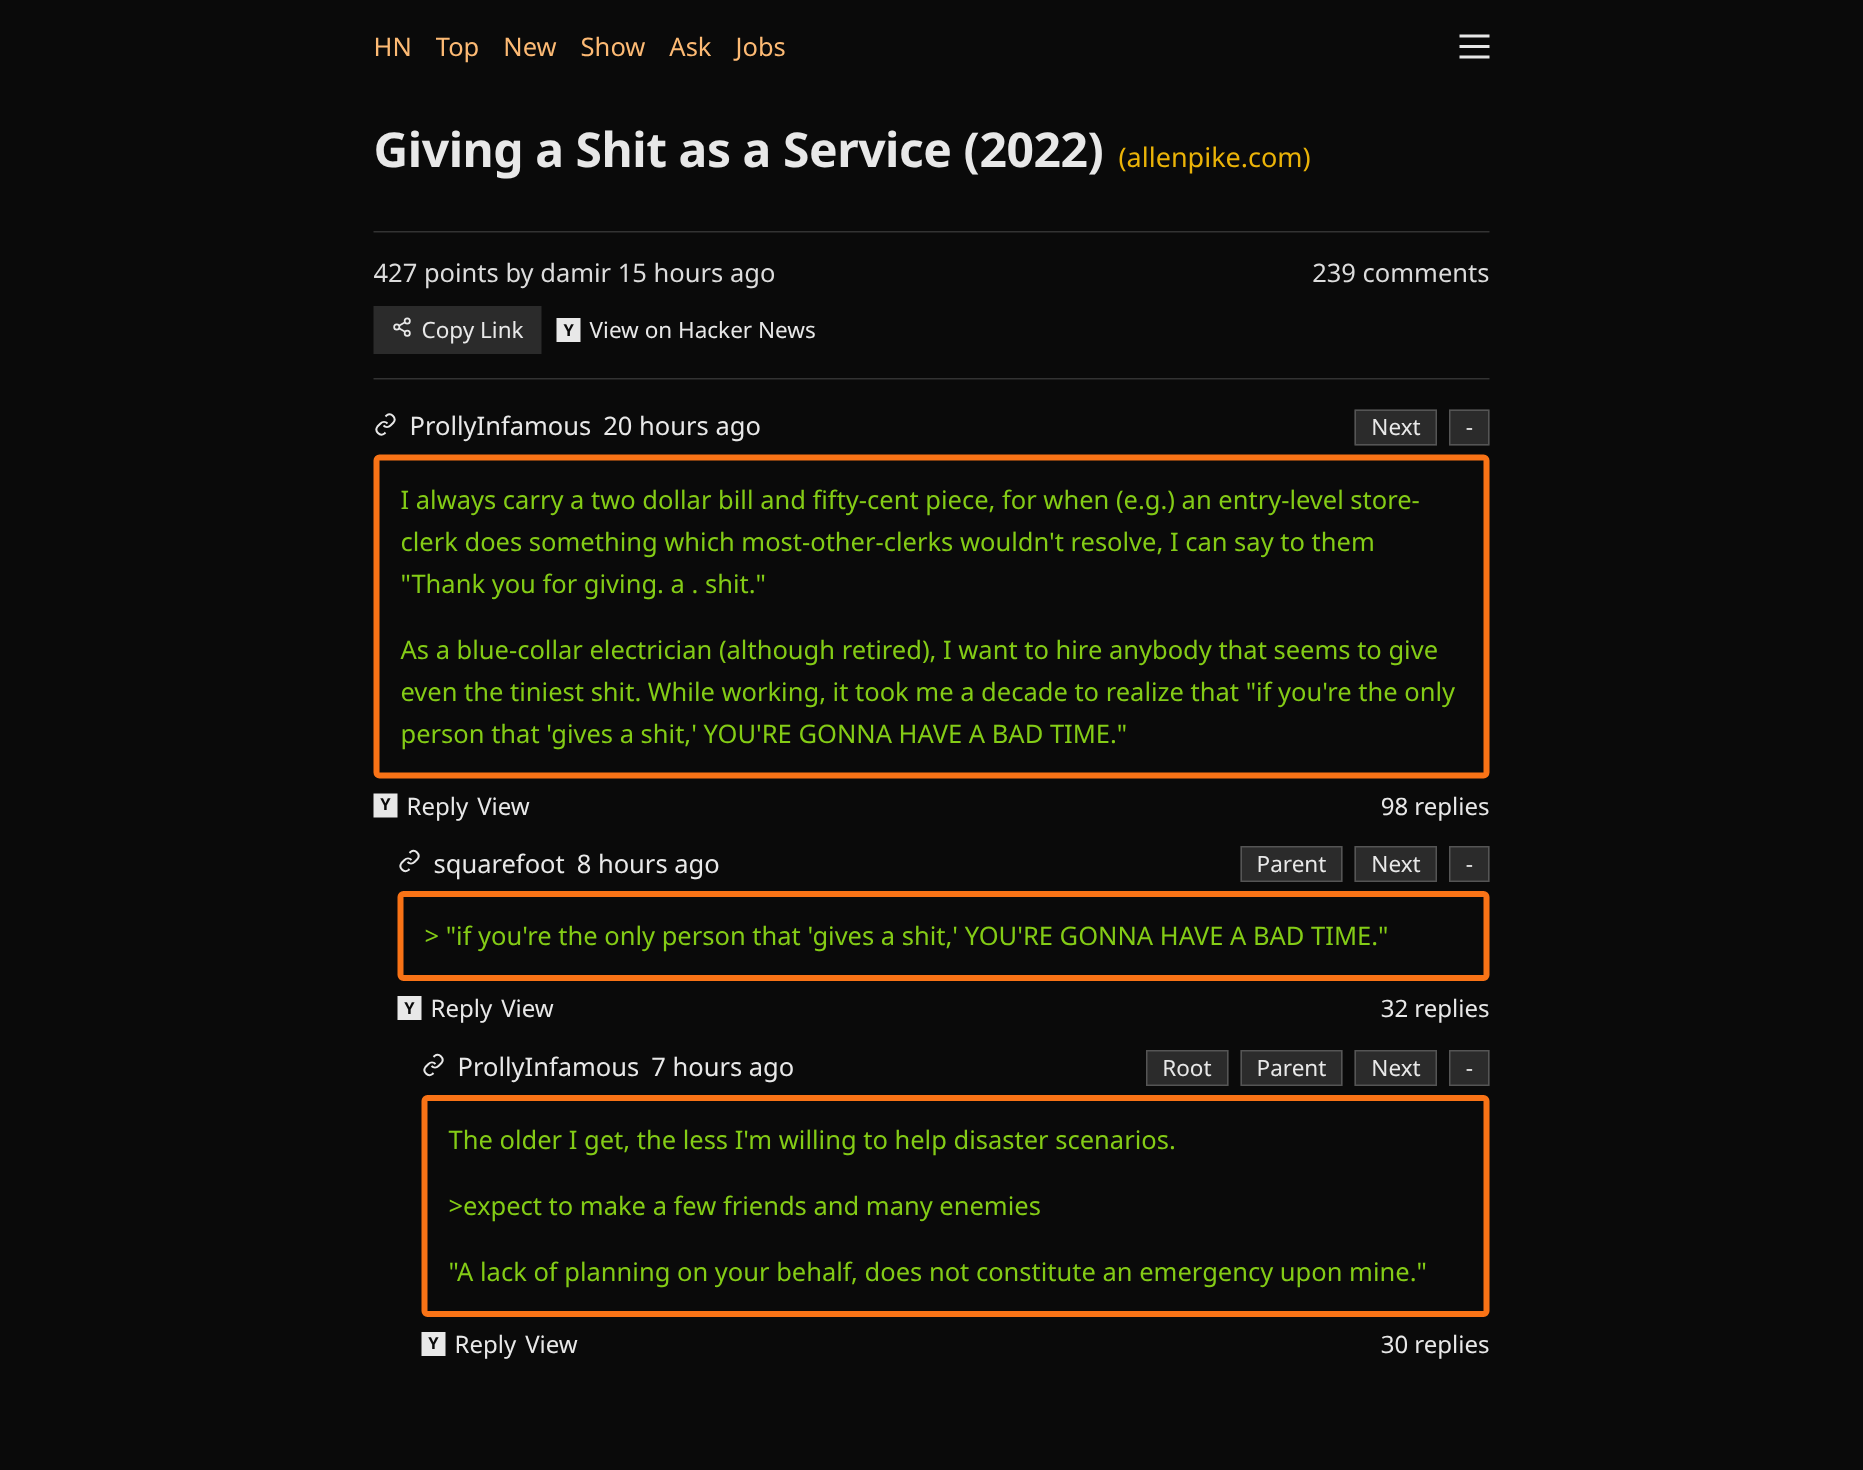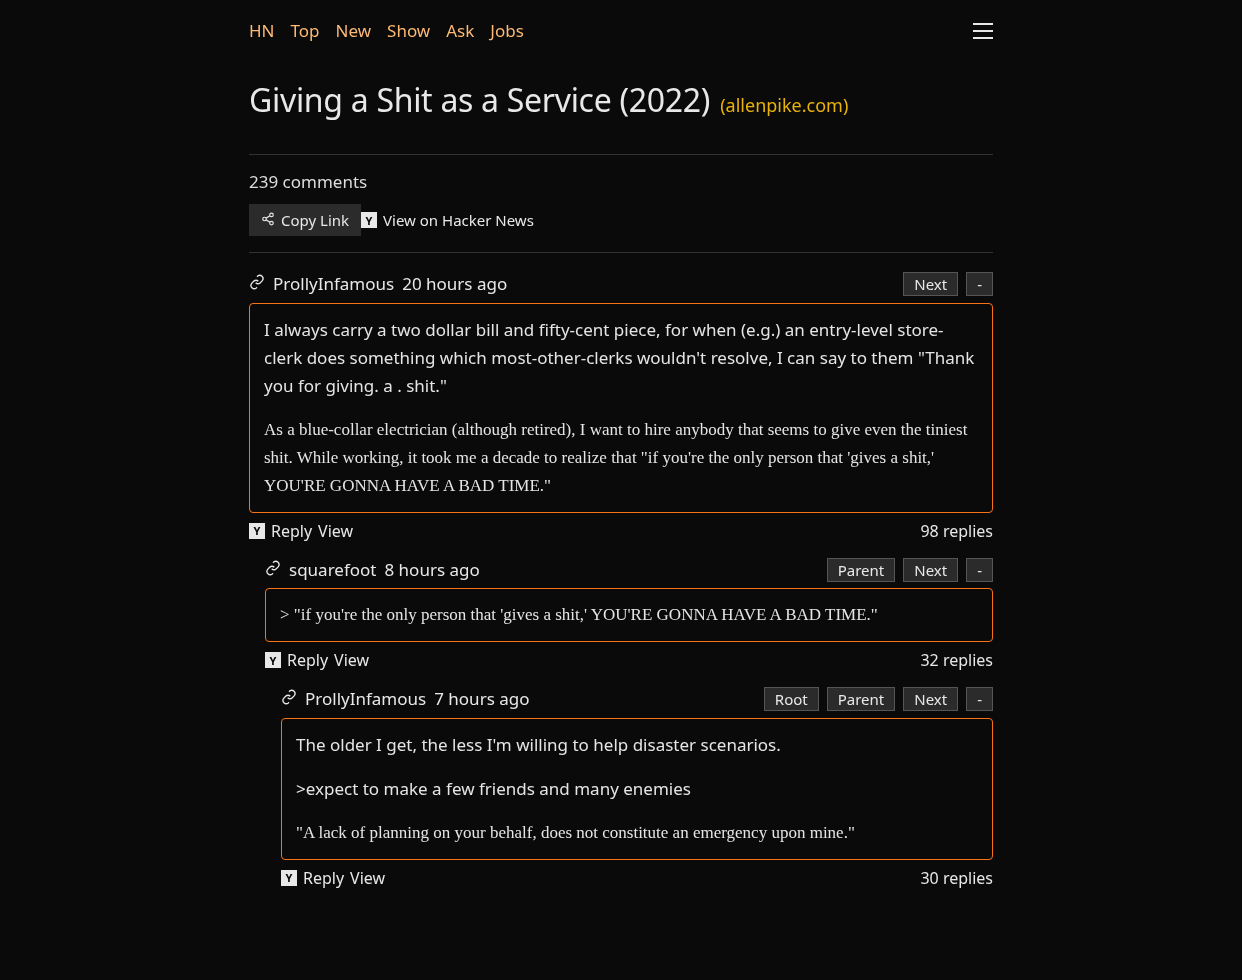--- a/index.html
+++ b/index.html
@@ -31,40 +31,41 @@
     width: 20px; height: 16px;
     display: flex; flex-direction: column; justify-content: space-between;
     cursor: pointer;
   }
   .hamburger span { display:block; height:2px; background:#e8e8e8; width:100%; }
   .title-row {
     padding: 18px 0 30px 0;
   }
   .title-row h1 {
     display: inline;
-    font-weight: 400;
+    font-weight: 700;
     font-size: 32px;
     letter-spacing: -0.3px;
   }
   .domain {
     color: #eab308;
     font-size: 18px;
     margin-left: 6px;
   }
   .divider { border-top: 1px solid #333; }
   .metabar {
     display: flex;
     justify-content: space-between;
     align-items: baseline;
     padding: 14px 0 10px 0;
     color: #dcdcdc;
     font-size: 17px;
   }
   .actions-row {
     display: flex;
+    gap: 10px;
     padding-bottom: 16px;
   }
   .btn, .chip {
     background: #2b2b2b;
     color: #e8e8e8;
     border: none;
     padding: 6px 12px;
     font-size: 15px;
     display: inline-flex;
     align-items: center;
@@ -77,48 +78,48 @@
     display:inline-flex; width:16px; height:16px; background:#e8e8e8; color:#0a0a0a;
     align-items:center; justify-content:center; font-weight:700; font-size:11px; line-height:1;
   }
   .share-icon svg { width:14px; height:14px; }
   .comment-wrap { padding-top: 18px; }
   .comment { margin-bottom: 14px; }
   .indent-1 { margin-left: 16px; }
   .indent-2 { margin-left: 32px; }
   .c-header {
     display: flex;
-    align-items: center;
+    align-items: flex-end;
     gap: 8px;
     margin-bottom: 6px;
   }
   .permalink-icon svg { width:16px; height:16px; stroke:#e8e8e8; }
   .author, .age { color: #e8e8e8; font-size: 17px; }
   .author { cursor: pointer; }
   .c-header .spacer { flex: 1; }
   .pill {
     background: #2b2b2b;
     border: 1px solid #555;
     color: #e8e8e8;
     font-size: 15px;
     padding: 1px 10px;
     border-radius: 0;
     cursor: pointer;
     font-family: inherit;
   }
   .c-body {
-    border: 1px solid #f97316;
+    border: 4px solid #f97316;
     border-radius: 4px;
     padding: 12px 14px;
-    color: #e5e5e5;
+    color: #84cc16;
     font-size: 17px;
     line-height: 1.65;
   }
   .c-body p { margin-bottom: 16px; }
-  .c-body p:last-child { margin-bottom: 0; font-family: Liberation Serif, serif; }
+  .c-body p:last-child { margin-bottom: 0; }
   .c-footer {
     display: flex;
     align-items: center;
     gap: 6px;
     padding: 6px 0 0 0;
     font-size: 16px;
   }
   .c-footer .spacer { flex:1; }
   .reply-link, .view-link, .reply-count { color: #e8e8e8; cursor: pointer; }
   .reply-count { cursor: default; }
@@ -144,20 +145,21 @@
   </nav>
 
   <div class="title-row">
     <h1>Giving a Shit as a Service (2022)</h1>
     <span class="domain">(allenpike.com)</span>
   </div>
 
   <div class="divider"></div>
 
   <div class="metabar">
+    <span>427 points by damir 15 hours ago</span>
     <span>239 comments</span>
   </div>
 
   <div class="actions-row">
     <button class="btn">
       <span class="share-icon">
         <svg viewBox="0 0 24 24" fill="none" stroke="#e8e8e8" stroke-width="2">
           <circle cx="18" cy="5" r="3"></circle>
             <circle cx="6" cy="12" r="3"></circle>
             <circle cx="18" cy="19" r="3"></circle>

